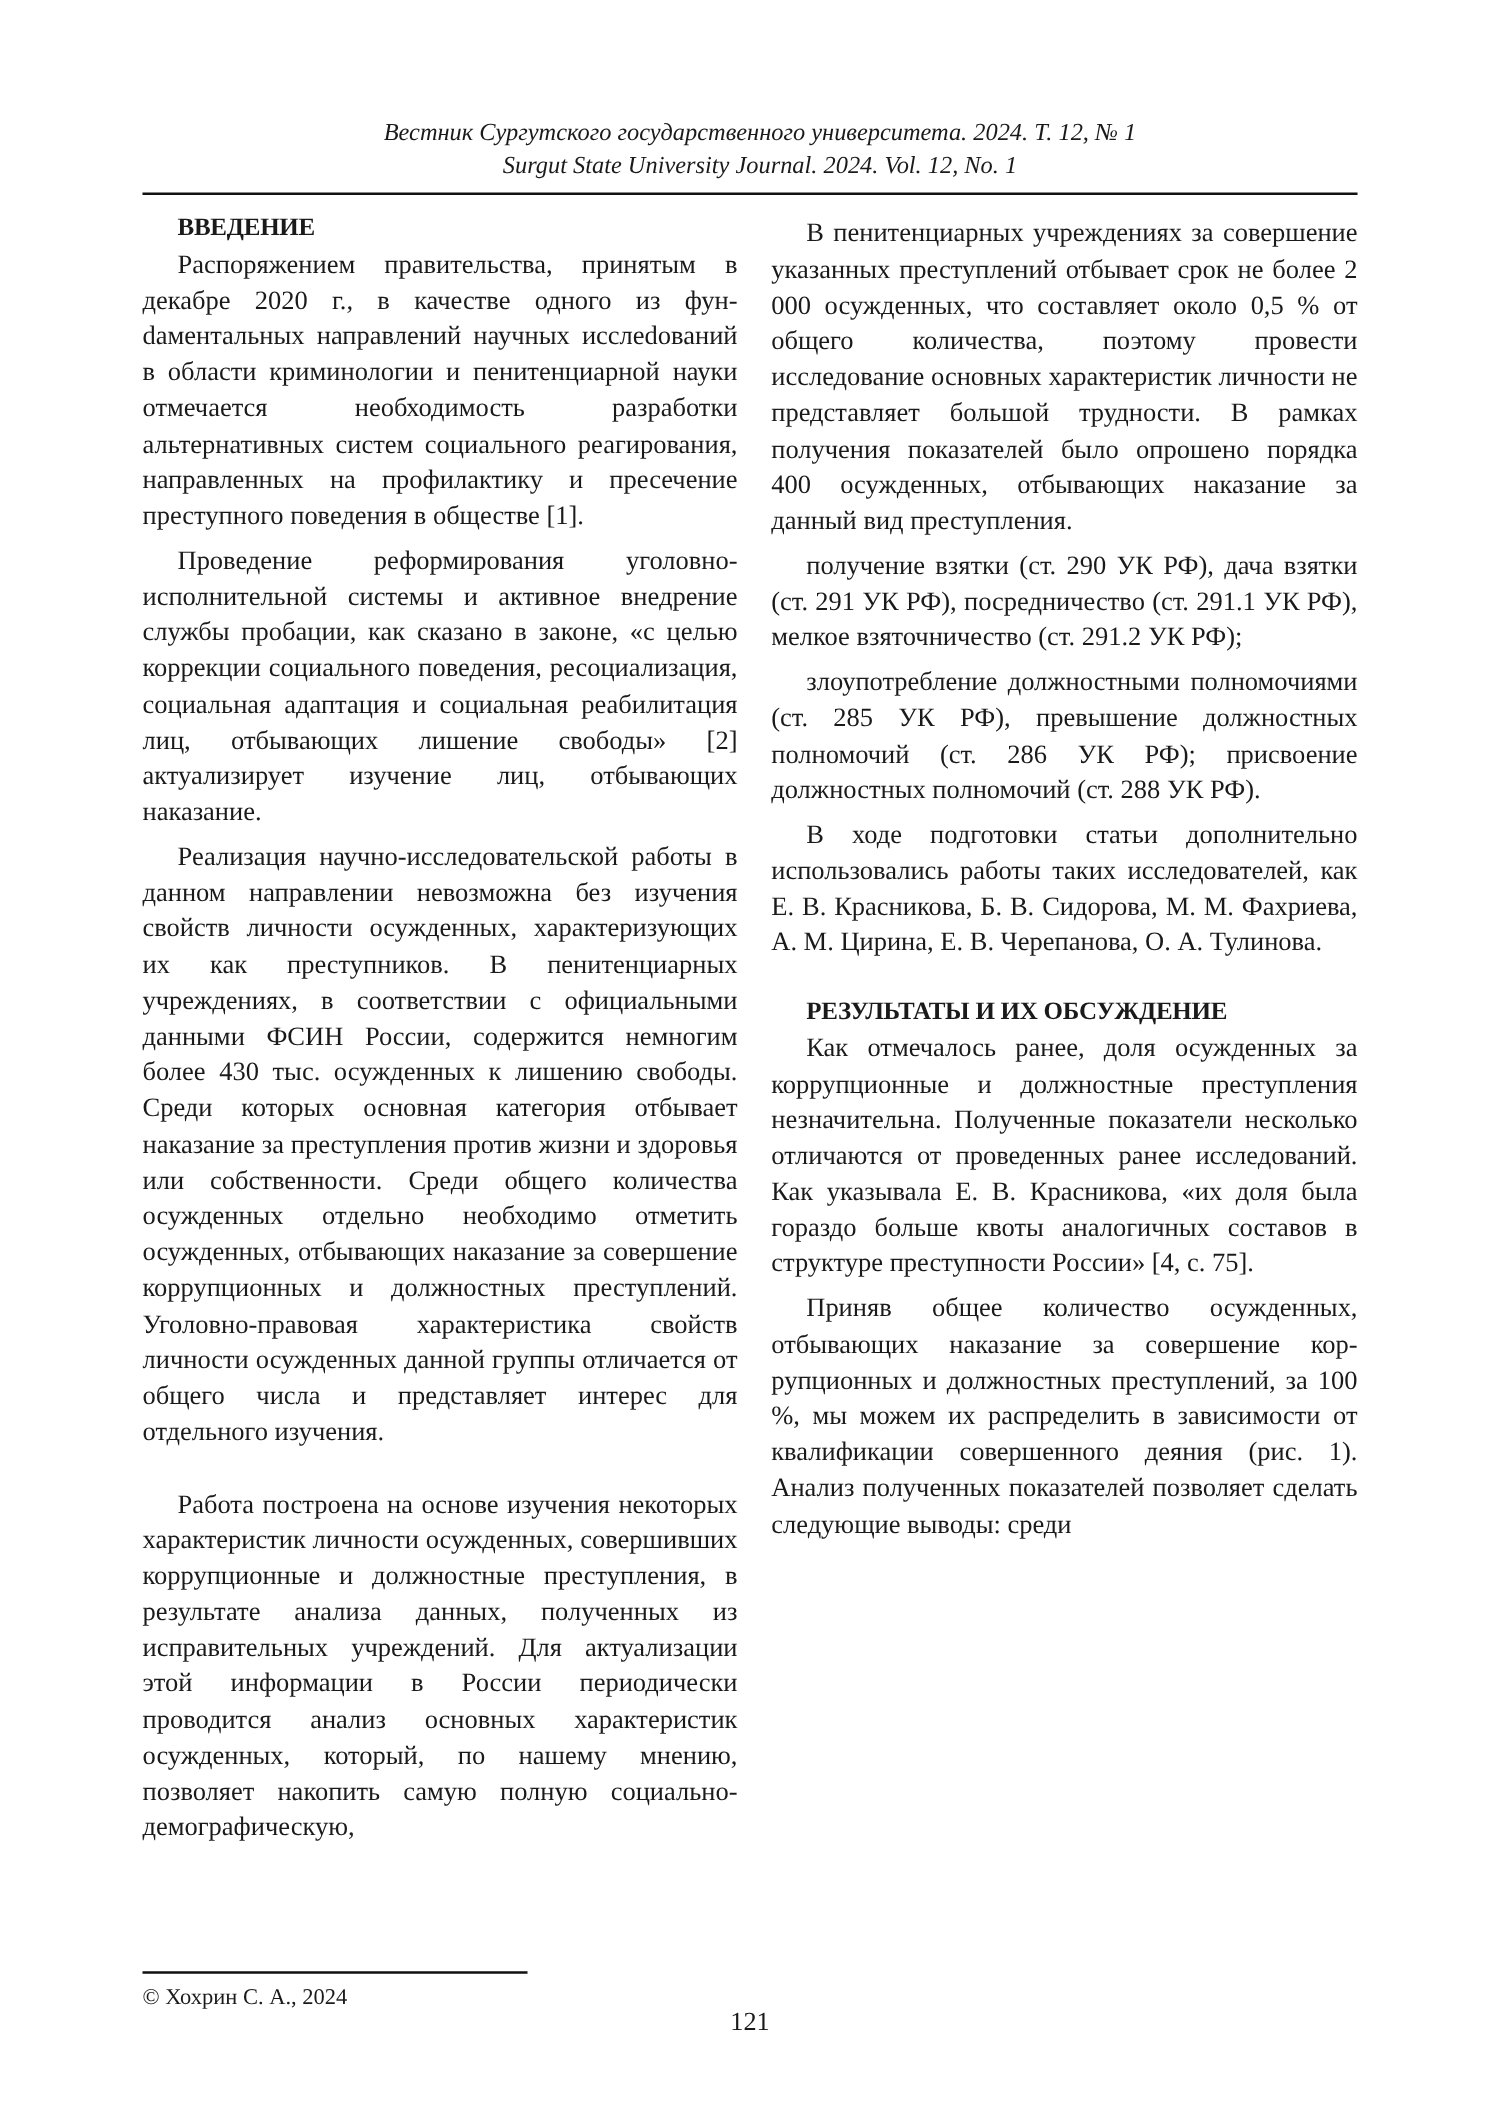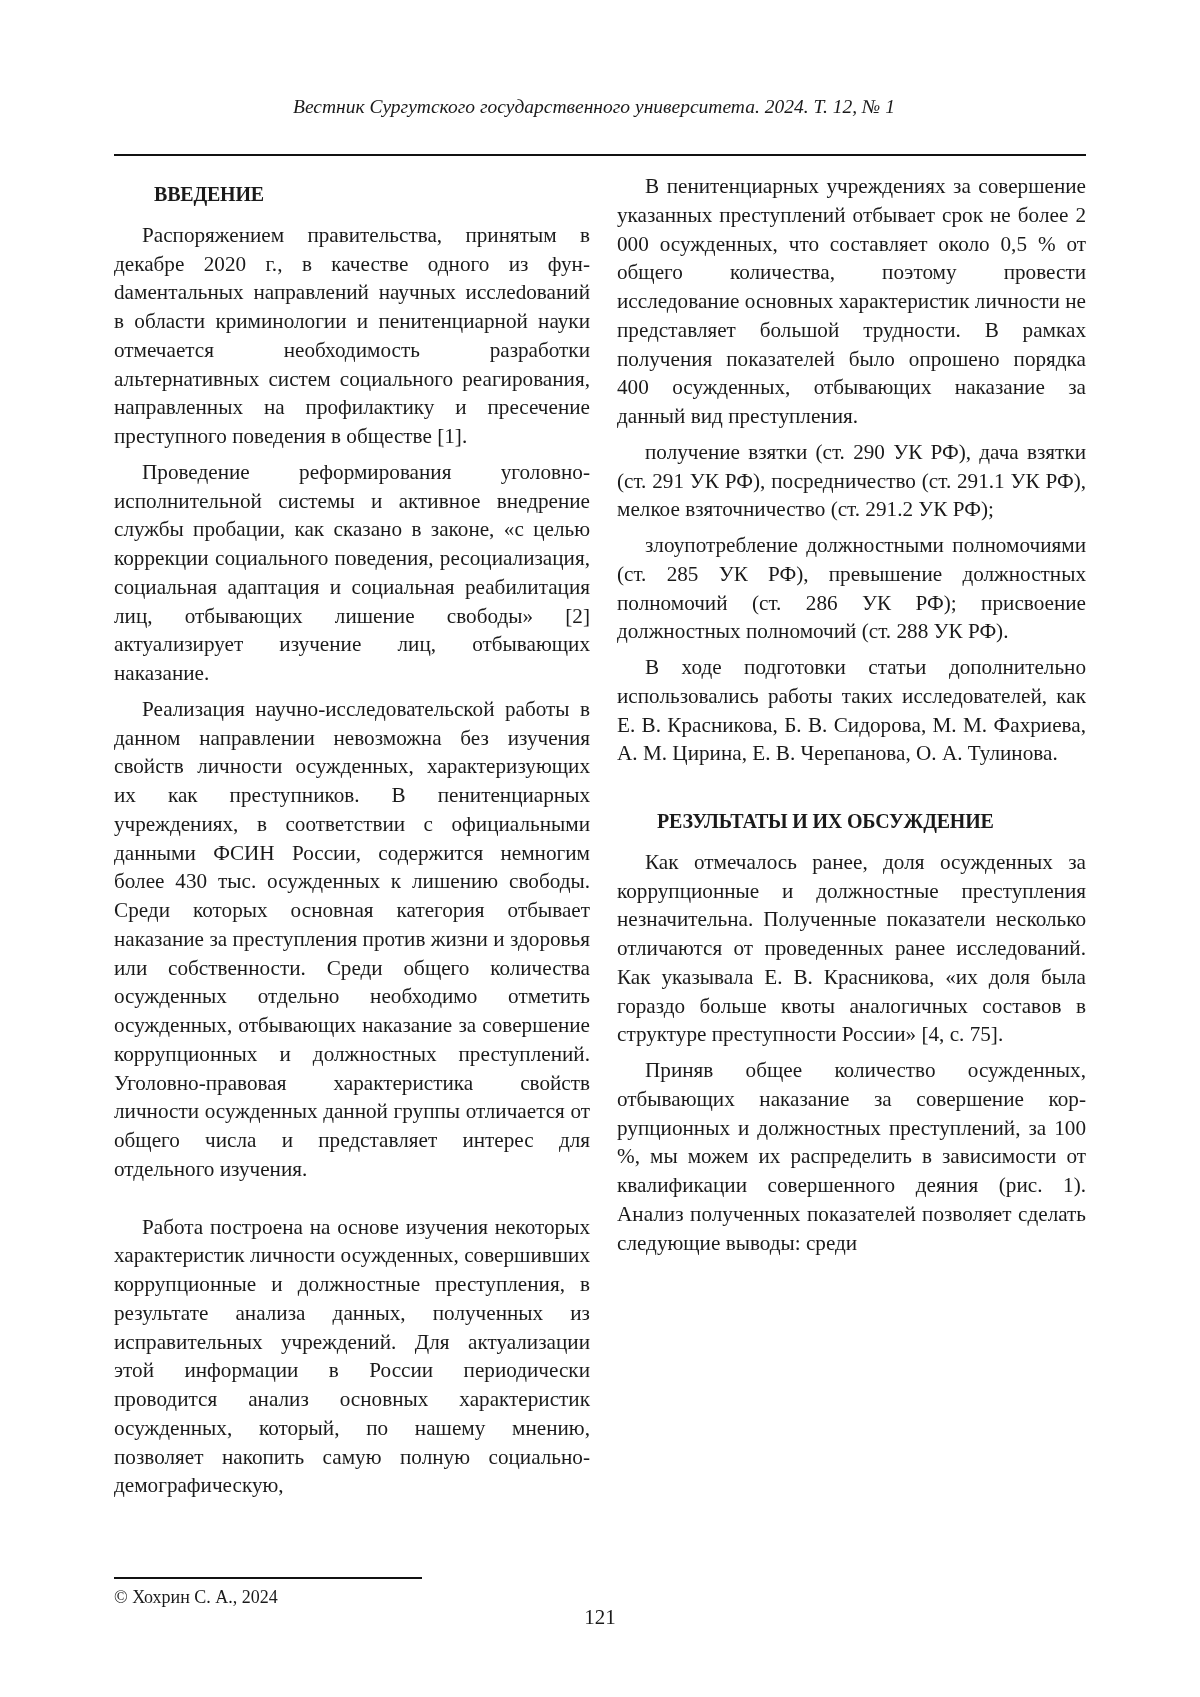--- a/index.html
+++ b/index.html
@@ -10,21 +10,21 @@
     body {
       width: 1200px;
       height: 1697px;
       position: relative;
       overflow: hidden;
       font-family: "Liberation Serif", "DejaVu Serif", serif;
       color: #1a1a1a;
     }
     .running-head {
       position: absolute;
-      left: 108px;
+      left: 122px;
       width: 972px;
       top: 94px;
       text-align: center;
       font-style: italic;
       font-size: 19.5px;
       line-height: 26px;
       color: #1a1a1a;
     }
     .head-rule {
       position: absolute;
@@ -43,21 +43,21 @@
       hyphens: manual;
     }
     .col-left { left: 114px; width: 476px; }
     .col-right { left: 617px; width: 469px; top: 172px; }
     .col p {
       margin: 0 0 7px 0;
       text-indent: 28px;
     }
     .col p.noindent { text-indent: 0; }
     .col h2 {
-      margin: 12px;
+      margin: 0;
       font-size: 20px;
       line-height: 28.75px;
       font-weight: bold;
       text-indent: 28px;
       letter-spacing: -0.2px;
     }
     .col .gap { height: 22px; }
     .col .gap-small { height: 20px; }
     .foot-rule {
       position: absolute;
@@ -82,20 +82,21 @@
       text-align: center;
       font-size: 21px;
       line-height: 26px;
     }
   </style>
 </head>
 <body>
 
 <div class="running-head">
   <div>Вестник Сургутского государственного университета. 2024. Т. 12, № 1</div>
+  <div>Surgut State University Journal. 2024. Vol. 12, No. 1</div>
 </div>
 <div class="head-rule"></div>
 
 <div class="col col-left">
   <h2>ВВЕДЕНИЕ</h2>
   <p>Распоряжением правительства, принятым в декабре 2020 г., в качестве одного из фун­dаментальных направлений научных иссле­dований в области криминологии и пенитен­циарной науки отмечается необходимость разработки альтернативных систем социаль­ного реагирования, направленных на профи­лактику и пресечение преступного поведения в обществе [1].</p>
   <p>Проведение реформирования уголовно-исполнительной системы и активное внедре­ние службы пробации, как сказано в законе, «с целью коррекции социального поведения, ресоциализация, социальная адаптация и со­циальная реабилитация лиц, отбывающих ли­шение свободы» [2] актуализирует изучение лиц, отбывающих наказание.</p>
   <p>Реализация научно-исследовательской ра­боты в данном направлении невозможна без изучения свойств личности осужденных, ха­рактеризующих их как преступников. В пе­нитенциарных учреждениях, в соответствии с официальными данными ФСИН России, содержится немногим более 430 тыс. осу­жденных к лишению свободы. Среди кото­рых основная категория отбывает наказание за преступления против жизни и здоровья или собственности. Среди общего количества осужденных отдельно необходимо отметить осужденных, отбывающих наказание за со­вершение коррупционных и должностных преступлений. Уголовно-правовая характери­стика свойств личности осужденных данной группы отличается от общего числа и пред­ставляет интерес для отдельного изучения.</p>
   <div class="gap"></div>
   <p>Работа построена на основе изучения неко­торых характеристик личности осужденных, совершивших коррупционные и должност­ные преступления, в результате анализа дан­ных, полученных из исправительных учре­ждений. Для актуализации этой информации в России периодически проводится анализ основных характеристик осужденных, кото­рый, по нашему мнению, позволяет накопить самую полную социально-демографическую,</p>

